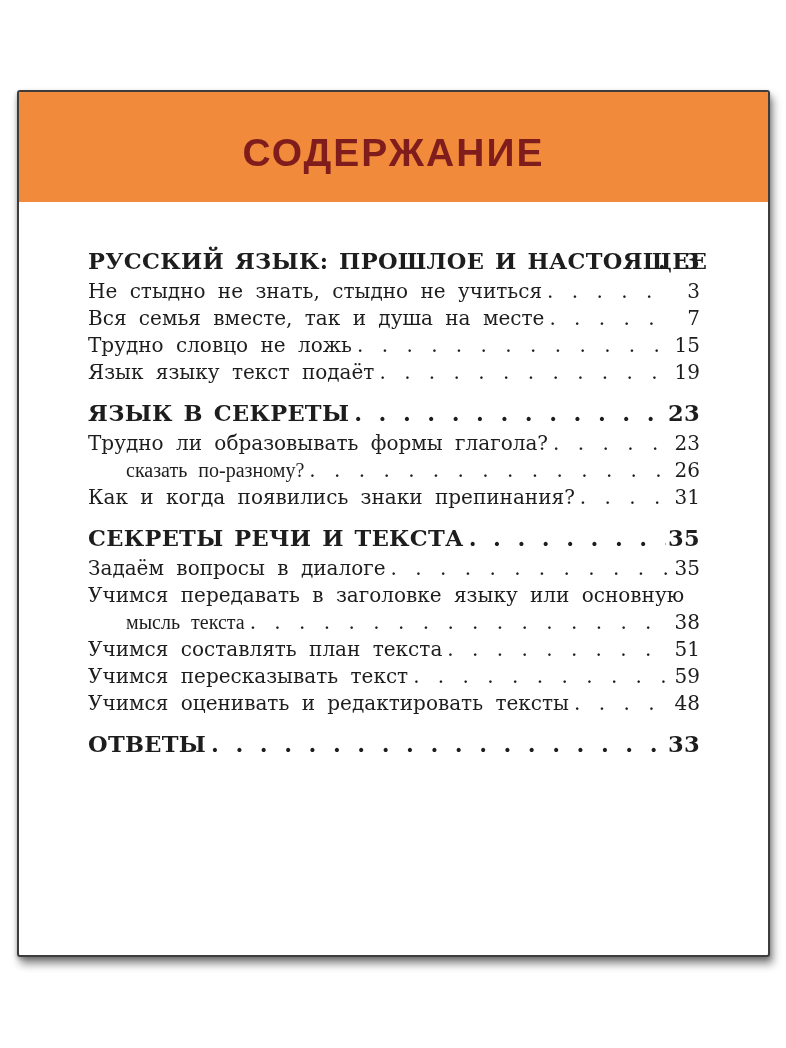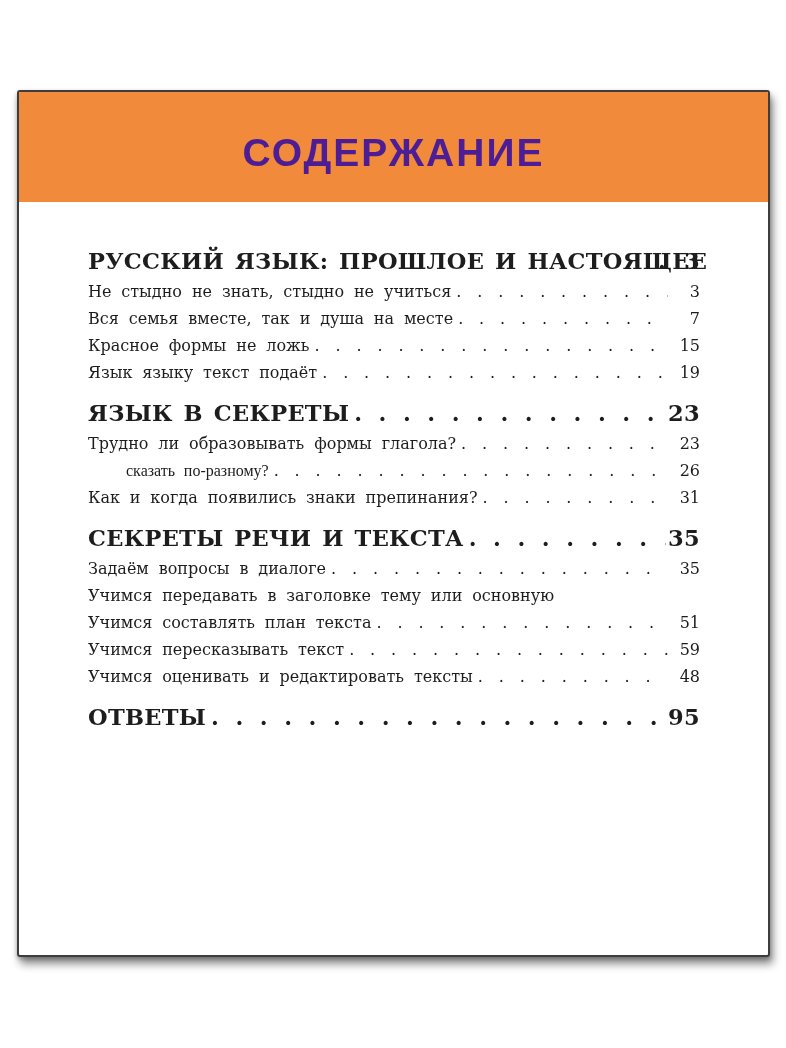--- a/index.html
+++ b/index.html
@@ -36,31 +36,31 @@
     background: #F28A3C;
     display: flex;
     align-items: center;
     justify-content: center;
   }
   .header-title {
     font-family: "Liberation Sans", "DejaVu Sans", sans-serif;
     font-weight: bold;
     font-size: 39px;
     letter-spacing: 2px;
-    color: #4c1d95;
+    color: #7f1d1d;
     margin-top: 12px;
   }
   .toc {
     padding: 32px 68px 0 69px;
     color: #1d1d1d;
   }
   .row {
     display: flex;
     align-items: baseline;
-    font-size: 16px;
+    font-size: 20px;
     line-height: 27px;
     word-spacing: 0.30em;
   }
   .row.heading {
     font-weight: bold;
     font-size: 22.5px;
     line-height: 30px;
     margin-top: 12px;
     margin-bottom: 2px;
     letter-spacing: 0.3px;
@@ -118,21 +118,21 @@
       </div>
 
       <div class="row">
         <span class="label">Вся семья вместе, так и душа на месте</span>
         <span class="leader"></span>
         <span class="pg">7</span>
       </div>
 
 
       <div class="row">
-        <span class="label">Красное формы не ложь</span>
+        <span class="label">Трудно словцо не ложь</span>
         <span class="leader"></span>
         <span class="pg">15</span>
       </div>
 
       <div class="row">
         <span class="label">Язык языку текст подаёт</span>
         <span class="leader"></span>
         <span class="pg">19</span>
       </div>
 
@@ -167,23 +167,28 @@
         <span class="pg">35</span>
       </div>
 
       <div class="row">
         <span class="label">Задаём вопросы в диалоге</span>
         <span class="leader"></span>
         <span class="pg">35</span>
       </div>
 
       <div class="row wrap">
-        <span class="label">Учимся передавать в заголовке тему или основную</span>
-      </div>
-
+        <span class="label">Учимся передавать в заголовке языку или основную</span>
+      </div>
+
+      <div class="row indent">
+        <span class="label">мысль текста</span>
+        <span class="leader"></span>
+        <span class="pg">38</span>
+      </div>
 
       <div class="row">
         <span class="label">Учимся составлять план текста</span>
         <span class="leader"></span>
         <span class="pg">51</span>
       </div>
 
       <div class="row">
         <span class="label">Учимся пересказывать текст</span>
         <span class="leader"></span>
@@ -192,18 +197,18 @@
 
       <div class="row">
         <span class="label">Учимся оценивать и редактировать тексты</span>
         <span class="leader"></span>
         <span class="pg">48</span>
       </div>
 
       <div class="row heading">
         <span class="label">ОТВЕТЫ</span>
         <span class="leader"></span>
-        <span class="pg">95</span>
+        <span class="pg">33</span>
       </div>
 
     </div>
   </div>
 </div>
 
 </body></html>

